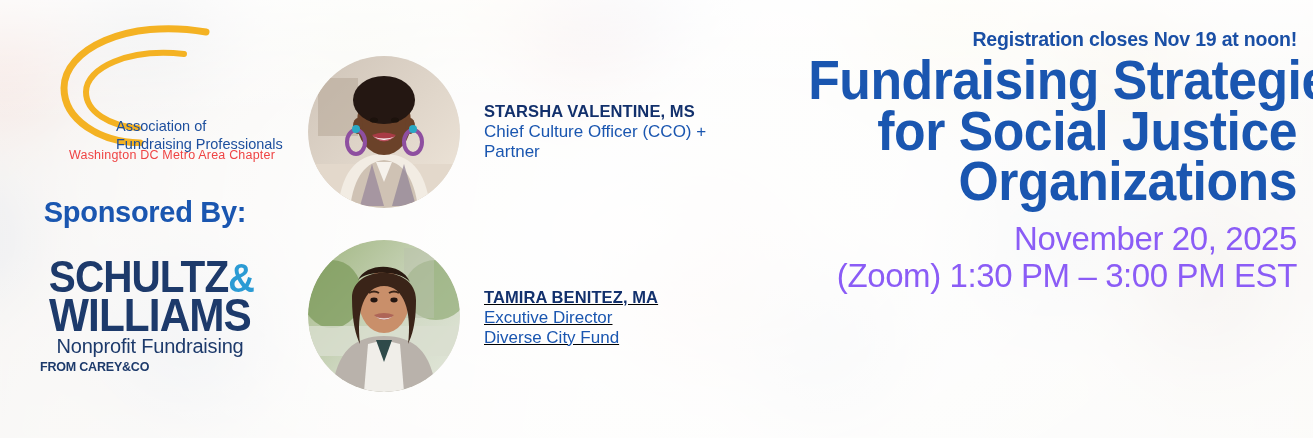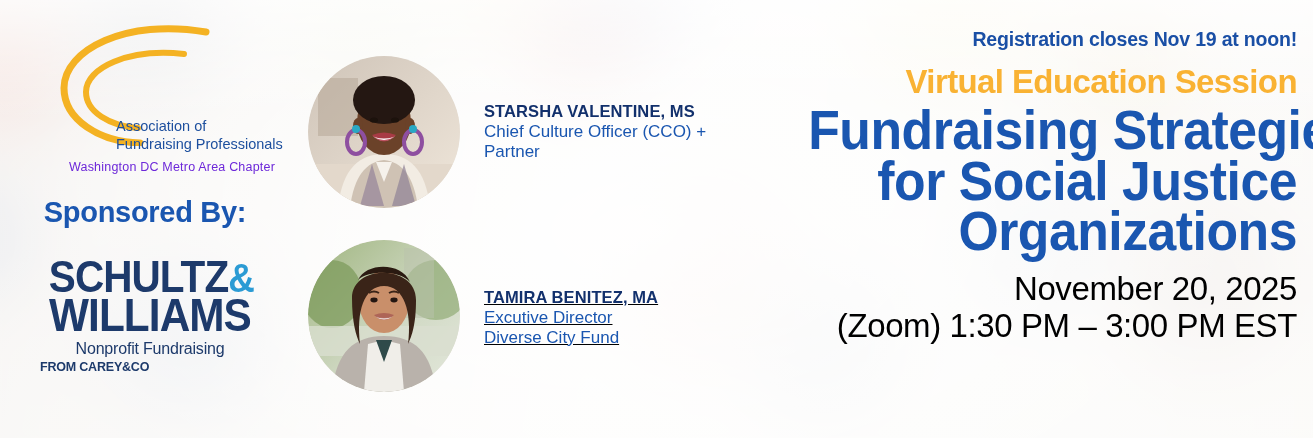--- a/index.html
+++ b/index.html
@@ -53,44 +53,44 @@
     position:absolute;left:66px;top:26px;
     font-family:"Liberation Serif", serif;
     font-size:74px;font-weight:700;letter-spacing:1px;
     color:#1d4f9e;line-height:1;
   }
   .afp-sub{
     position:absolute;left:78px;top:100px;width:175px;
     font-size:14.5px;line-height:1.22;color:#1d4f9e;font-weight:400;
   }
   .afp-chapter{
-    position:absolute;left:18px;top:142px;width:232px;text-align:center;
-    font-size:12.5px;color:#6d28d9;letter-spacing:.2px;
+    position:absolute;left:18px;top:130px;width:232px;text-align:center;
+    font-size:12.5px;color:#ef4444;letter-spacing:.2px;
   }
 
   
   #sponsored-by{
     position:absolute;left:30px;top:196px;width:230px;text-align:center;
     font-size:29px;font-weight:700;color:#1a56b0;letter-spacing:-.3px;
   }
 
   
   #sw-logo{position:absolute;left:40px;top:258px;width:220px;}
   .sw-row{
     font-family:"Liberation Sans Narrow","Liberation Sans",sans-serif;
     font-weight:700;color:#1d3a6b;line-height:.86;
     letter-spacing:-1px;text-align:center;
     transform:scaleX(.92);transform-origin:center;
   }
   .sw-1{font-size:44px;}
   .sw-2{font-size:46px;}
   .sw-amp{color:#2b9bd4;font-size:40px;}
   .sw-tag{
-    text-align:center;font-size:16px;color:#1d3a6b;
-    margin-top:5px;letter-spacing:-.2px;
+    text-align:center;font-size:20px;color:#1d3a6b;
+    letter-spacing:-.2px;
   }
   .sw-sub{
     font-size:12.5px;color:#1d3a6b;
     margin-top:2px;font-weight:700;letter-spacing:-.2px;
   }
 
   
   .speaker{position:absolute;}
   .speaker-photo{
     position:absolute;left:0;top:0;width:152px;height:152px;border-radius:50%;
@@ -116,21 +116,21 @@
   }
   #main-title{
     margin-top:4px;
     font-family:"Liberation Sans Narrow","Liberation Sans",sans-serif;
     font-size:55px;font-weight:700;color:#1a56b0;
     line-height:.92;letter-spacing:-.5px;
     transform:scaleX(.94);transform-origin:right center;
   }
   #main-title div{white-space:nowrap;}
   #date-block{
-    margin-top:14px;color:#000000;font-size:33px;line-height:1.12;letter-spacing:-.4px;
+    margin-top:14px;color:#8b5cf6;font-size:33px;line-height:1.12;letter-spacing:-.4px;
   }
 </style>
 </head>
 <body>
 
 <div id="banner">
 
   <div class="bg-layer">
     <div class="bg-base"></div>
     <div class="bg-wash"></div>
@@ -240,21 +240,20 @@
     </div>
     <div class="speaker-text">
       <div class="sp-name">TAMIRA BENITEZ, MA</div>
       <div class="sp-role">Excutive Director</div>
       <div class="sp-role">Diverse City Fund</div>
     </div>
   </div>
 
   <div id="right-col">
     <div id="reg-note">Registration closes Nov 19 at noon!</div>
-    <div id="kicker">Virtual Education Session</div>
     <div id="main-title">
       <div>Fundraising Strategies</div>
       <div>for Social Justice</div>
       <div>Organizations</div>
     </div>
     <div id="date-block">
       <div>November 20, 2025</div>
       <div>(Zoom) 1:30 PM – 3:00 PM EST</div>
     </div>
   </div>

